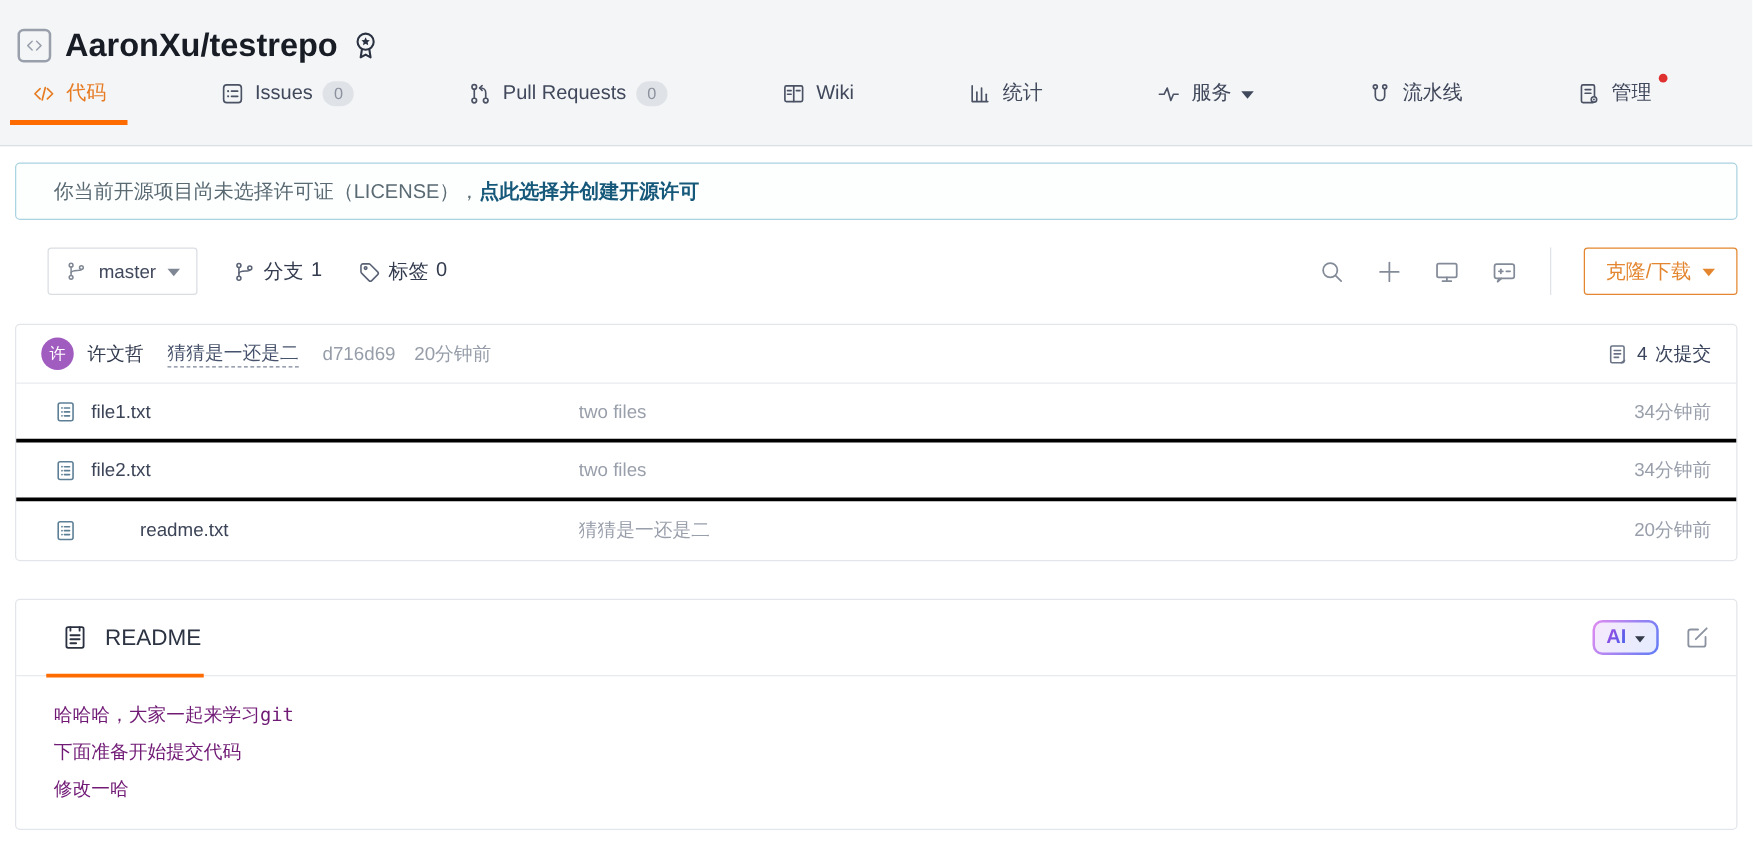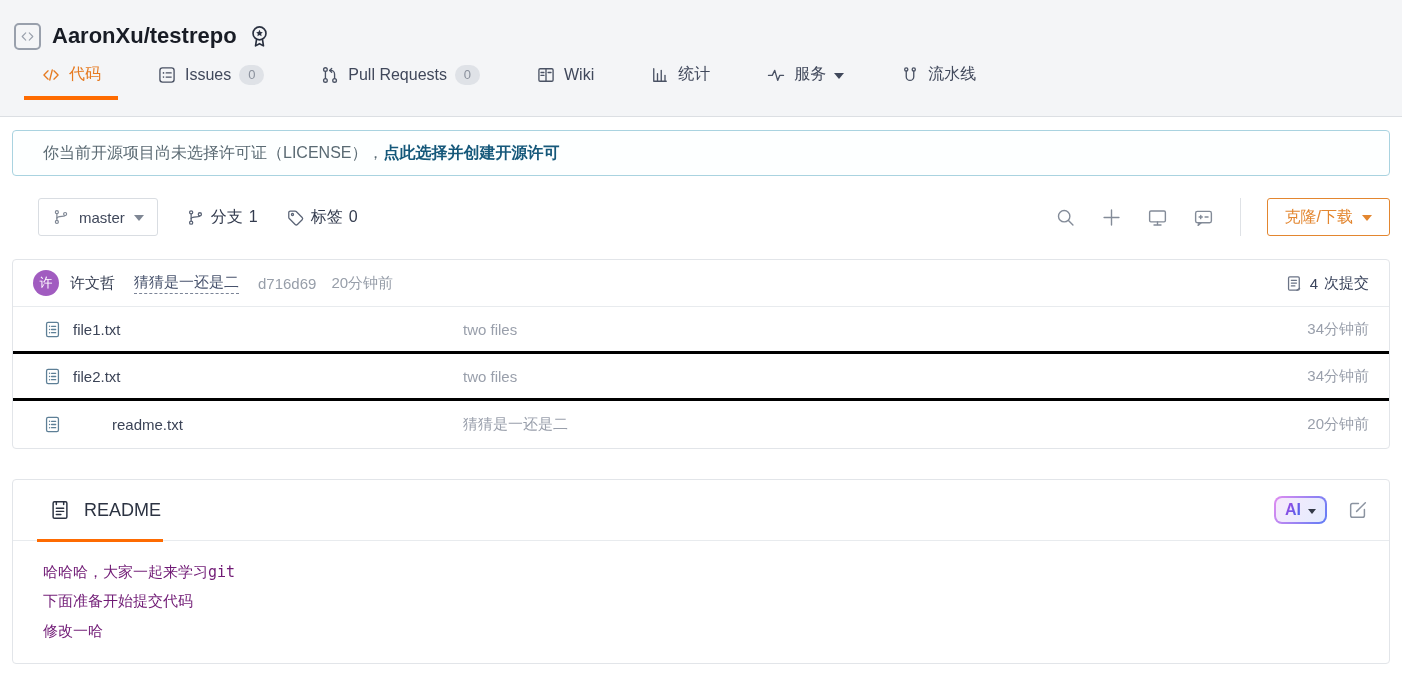--- a/index.html
+++ b/index.html
@@ -4,24 +4,24 @@
 <style>
   * { box-sizing: border-box; margin: 0; padding: 0; }
   html,body { width:1402px; height:678px; overflow:hidden; background:#fff;
     font-family:"Liberation Sans",sans-serif; color:#40485b; }
 
   
   .top-area { background:#f4f5f7; border-bottom:1px solid #dcdfe3; height:117px; }
   .repo-header { display:flex; align-items:center; padding:20px 0 0 14px; height:52px; }
   .repo-icon { width:27px; height:27px; border:2px solid #99a0ac; border-radius:5px;
     color:#99a0ac; display:flex; align-items:center; justify-content:center; flex:0 0 auto; }
-  .repo-title { font-size:22px; font-weight:700; color:#181c25; margin:0 10px 0 11px; }
+  .repo-title { font-size:26px; font-weight:700; color:#181c25; margin:0 10px 0 11px; }
   .cert-icon { color:#2a3140; display:flex; }
 
-  .tabs { display:flex; align-items:stretch; padding-left:24px; height:49px; margin-top:-2px; }
+  .tabs { display:flex; align-items:stretch; padding-left:8px; height:49px; margin-top:-2px;gap:35px; }
   .tab { display:flex; align-items:center; gap:8px; padding:0 17px; margin-right:22px;
     font-size:16px; color:#40485b; position:relative; cursor:pointer; white-space:nowrap; }
   .tab svg { color:#4a5264; }
   .tab.active { color:#e67b22; }
   .tab.active svg { color:#e67b22; }
   .tab.active::after { content:""; position:absolute; left:0; right:0; bottom:-1px;
     height:4px; background:#fe6b01; }
   .badge { background:#dfe2e7; color:#8b919d; font-size:13px; line-height:20px;
     min-width:25px; text-align:center; border-radius:10px; padding:0 7px; }
   .dot { position:absolute; top:9px; right:4px; width:7px; height:7px;
@@ -179,20 +179,31 @@
       <span class="caret"></span>
     </div>
     <div class="tab">
       <svg width="20" height="20" viewBox="0 0 24 24">
           <path d="M7.5 7.5v6.5a4.5 4.5 0 0 0 9 0V7.5"></path>
           <circle cx="7.5" cy="5.3" r="1.9"></circle>
           <circle cx="16.5" cy="5.3" r="1.9"></circle>
         </svg>
       <span>流水线</span>
     </div>
+    <div class="tab">
+      <svg width="20" height="20" viewBox="0 0 24 24">
+          <rect x="5" y="3.5" width="12.5" height="17" rx="1.5"></rect>
+          <line x1="8.5" y1="8" x2="14" y2="8"></line>
+          <line x1="8.5" y1="11.5" x2="14" y2="11.5"></line>
+          <circle cx="17" cy="17.5" r="2.6" fill="#f4f5f7"></circle>
+          <circle class="fill" cx="17" cy="17.5" r="0.9"></circle>
+        </svg>
+      <span>管理</span>
+      <span class="dot"></span>
+    </div>
   </div>
 </div>
 
 <div class="banner">
   <span>你当前开源项目尚未选择许可证（LICENSE）， </span>
   <span class="banner-link">点此选择并创建开源许可</span>
 </div>
 
 <div class="toolbar">
   <div class="branch-select">

